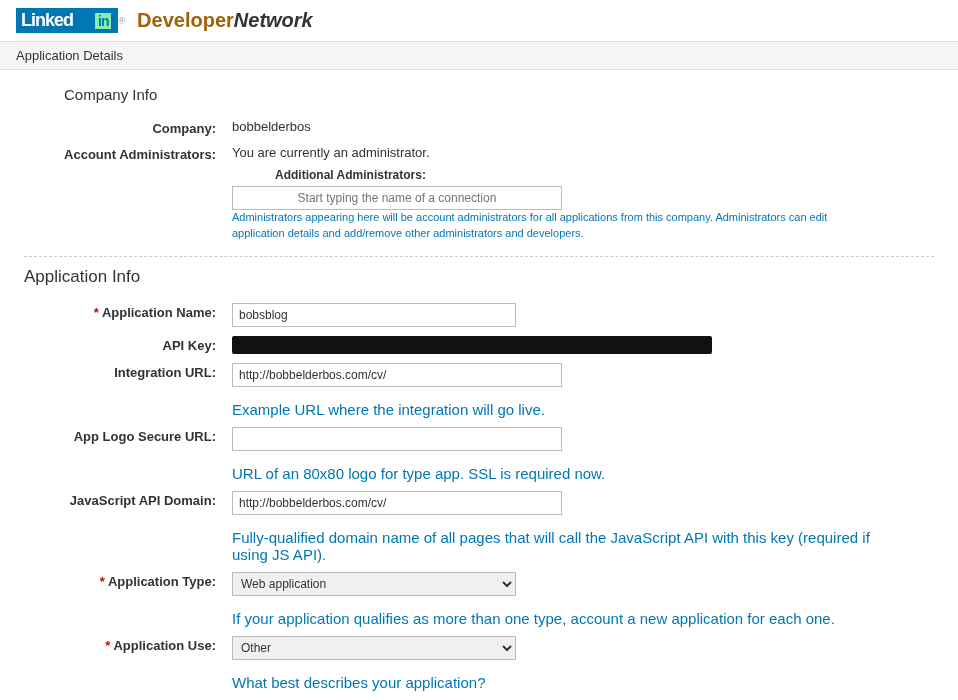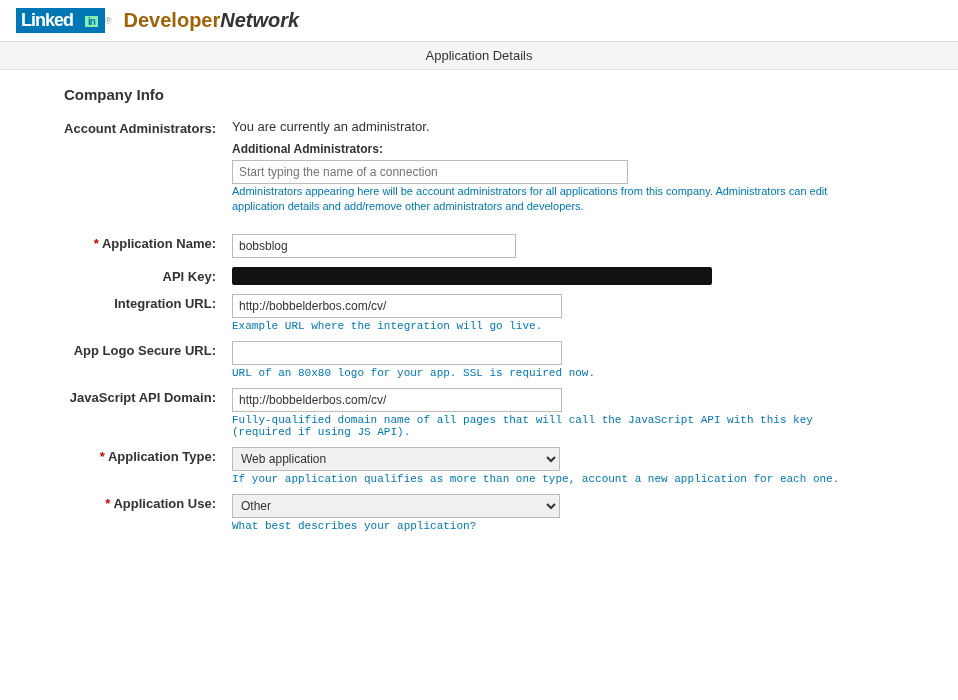--- a/index.html
+++ b/index.html
@@ -24,24 +24,24 @@
       font-weight: bold;
       font-size: 18px;
       padding: 2px 5px;
       letter-spacing: -1px;
     }
     .li-in {
       display: inline-block;
       background: #86efac;
       color: #0077b5;
       font-weight: bold;
-      font-size: 10px;
+      font-size: 14px;
       border: 2px solid #0077b5;
       padding: 0 3px;
-      margin-left: 10px;
+      margin-left: 20px;
       vertical-align: middle;
     }
     .li-reg {
       font-size: 9px;
       color: #999;
       vertical-align: super;
       margin-right: 4px;
     }
     .header-title {
       font-size: 20px;
@@ -51,31 +51,30 @@
     .header-title span.dev { color: #a16207; font-weight: bold; }
     .header-title span.net { color: #333; font-weight: bold; font-style: italic; }
 
     
     #subheader {
       background: #f5f5f5;
       border-bottom: 1px solid #e0e0e0;
       padding: 6px 16px;
       font-size: 13px;
       color: #333;
-      text-align: center;
     }
 
     
     #content {
       padding: 16px 24px;
     }
 
     .subsection-title {
       font-size: 15px;
-      font-weight: bold;
+      font-weight: normal;
       color: #333;
       margin: 0 0 12px 40px;
     }
 
     .form-table {
       width: 100%;
       border-collapse: collapse;
     }
     .form-table td {
       padding: 5px 8px;
@@ -114,30 +113,29 @@
       height: 60px;
       resize: vertical;
       outline: none;
     }
 
     select {
       border: 1px solid #bbb;
       padding: 3px 4px;
       font-size: 12px;
       color: #333;
-      width: 328px;
+      width: 284px;
       background: #f0f0f0;
     }
 
     .hint-text {
-      font-size: 11px;
+      font-size: 15px;
       color: #0077b5;
-      margin-top: 2px;
+      margin-top: 14px;
       max-width: 640px;
-      font-family: Liberation Mono, monospace;
     }
 
     .admin-hint {
       font-size: 11px;
       color: #0077b5;
       max-width: 640px;
       line-height: 1.4;
     }
 
     .additional-admin-label {
@@ -177,34 +175,39 @@
   <span>Application Details</span>
 </div>
 
 <div id="content">
 
   <div>
     <div class="subsection-title">Company Info</div>
 
     <table class="form-table">
       <tbody>
+          <tr>
+        <td class="label-cell">Company:</td>
+        <td class="value-cell">bobbelderbos</td>
+      </tr>
       <tr>
         <td class="label-cell">Account Administrators:</td>
         <td class="value-cell">
           <div>You are currently an administrator.</div>
-          <div class="additional-admin-label" style="margin-top:8px;">Additional Administrators:</div>
-          <input type="text" style="width: 396px;" placeholder="Start typing the name of a connection">
+          <div class="additional-admin-label" style="margin-top:8px;margin-left:43px;">Additional Administrators:</div>
+          <input type="text" style="width: 330px; text-align: center;" placeholder="Start typing the name of a connection">
           <div class="admin-hint">Administrators appearing here will be account administrators for all applications from this company. Administrators can edit application details and add/remove other administrators and developers.</div>
         </td>
       </tr>
     </tbody>
       </table>
   </div>
 
   <div class="app-info-section">
+    <div class="subsection-title" style="margin-left:0; font-size:17px; border-top: 1px dashed #ccc; padding-top: 10px; margin-top:10px;">Application Info</div>
 
     <table class="form-table">
 
       <tbody>
           <tr>
         <td class="label-cell">
           <span class="required">*</span>
           <span>Application Name:</span>
         </td>
         <td class="value-cell">
@@ -226,21 +229,21 @@
         <td class="value-cell">
           <input type="text" value="http://bobbelderbos.com/cv/" style="width: 330px;">
           <div class="hint-text">Example URL where the integration will go live.</div>
         </td>
       </tr>
 
       <tr>
         <td class="label-cell">App Logo Secure URL:</td>
         <td class="value-cell">
           <input type="text" value="" style="width: 330px;">
-          <div class="hint-text">URL of an 80x80 logo for your app. SSL is required now.</div>
+          <div class="hint-text">URL of an 80x80 logo for type app. SSL is required now.</div>
         </td>
       </tr>
 
       <tr>
         <td class="label-cell">JavaScript API Domain:</td>
         <td class="value-cell">
           <input type="text" value="http://bobbelderbos.com/cv/" style="width: 330px;">
           <div class="hint-text">Fully-qualified domain name of all pages that will call the JavaScript API with this key (required if using JS API).</div>
         </td>
       </tr>

